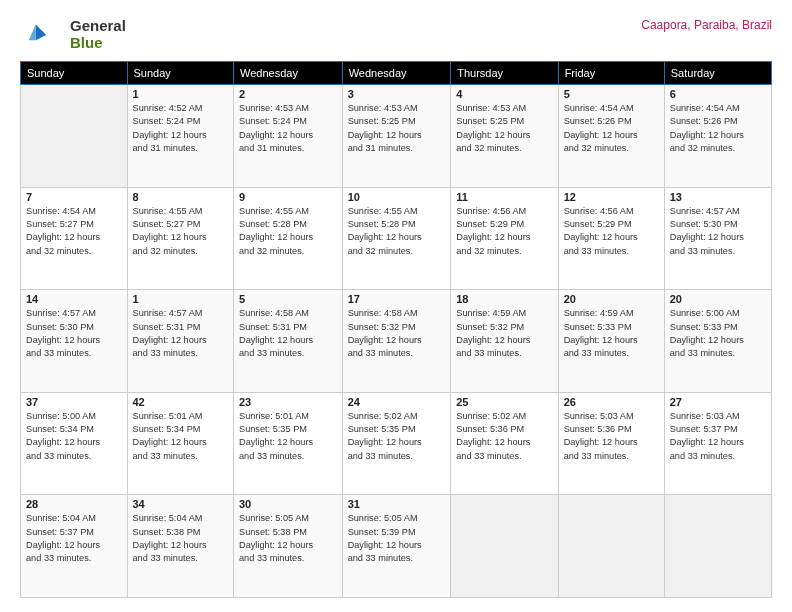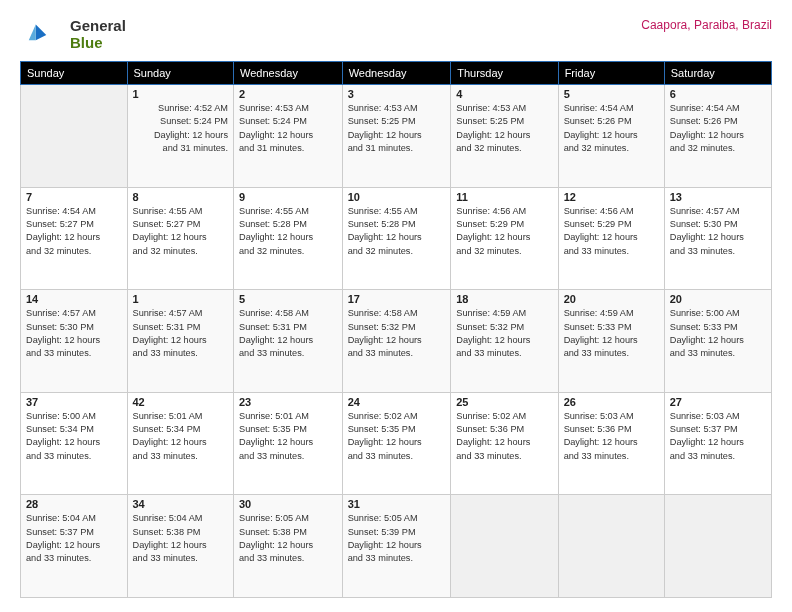--- a/index.html
+++ b/index.html
@@ -128,21 +128,21 @@
           <th>Thursday</th>
           <th>Friday</th>
           <th>Saturday</th>
         </tr>
     </thead>
     <tbody id="calendar-body">
         <tr>
           <td class="empty-cell"></td>
           <td>
             <span class="day-num">1</span>
-            <div class="day-info" style="white-space: pre-line; text-align: right;">Sunrise: 4:52 AM
+            <div class="day-info" style="white-space: pre-line;">Sunrise: 4:52 AM
 Sunset: 5:24 PM
 Daylight: 12 hours
 and 31 minutes.</div>
           </td>
           <td>
             <span class="day-num">2</span>
             <div class="day-info" style="white-space: pre-line;">Sunrise: 4:53 AM
 Sunset: 5:24 PM
 Daylight: 12 hours
 and 31 minutes.</div>

